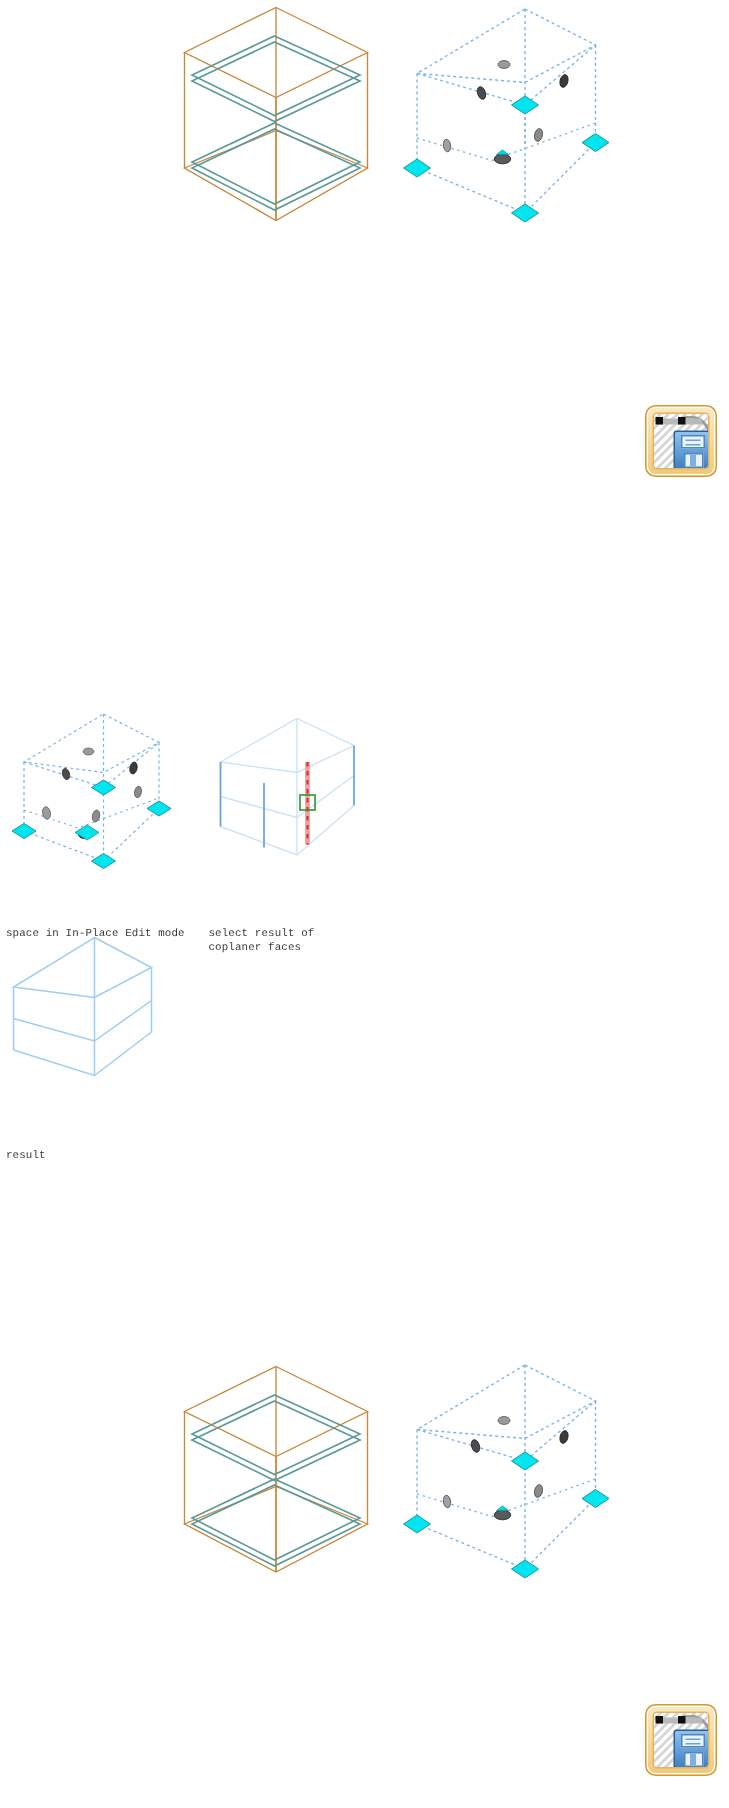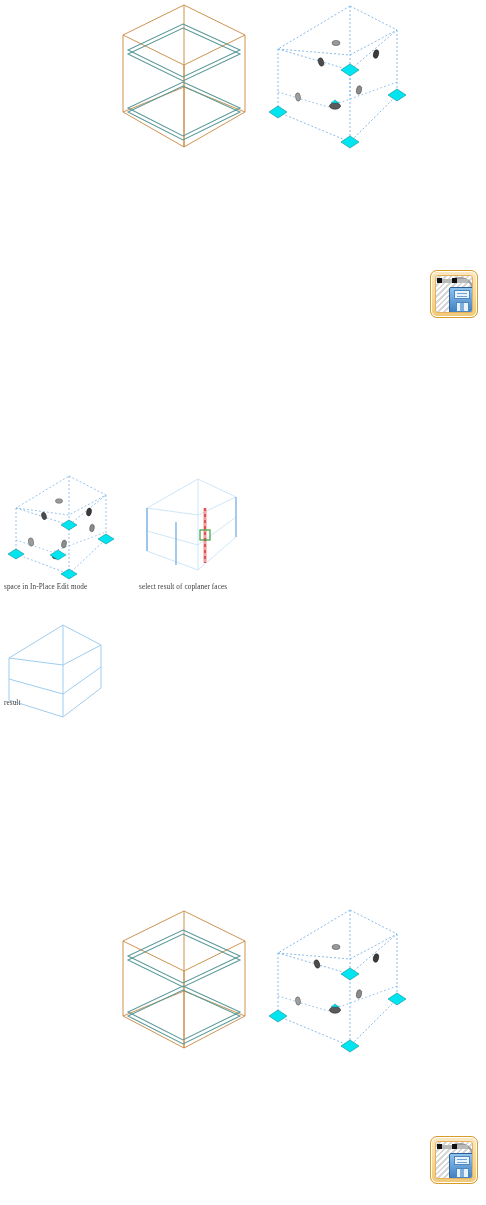--- a/index.html
+++ b/index.html
@@ -12,26 +12,27 @@
     height: 1205px;
     position: relative;
     font-family: "Liberation Sans", sans-serif;
     overflow: hidden;
   }
   .fig {
     position: absolute;
   }
   .caption {
     position: absolute;
-    font-family: Liberation Serif, serif;
+    font-family: Liberation Mono, monospace;
     font-size: 7.2px;
     line-height: 9px;
     color: #3a3a3a;
     letter-spacing: 0.1px;
     white-space: pre-line;
+    margin-top: 36px;
   }
   svg { display: block; overflow: visible; }
 
   
   .save-btn {
     position: absolute;
     width: 48px;
     height: 48px;
     border-radius: 7px;
     background: linear-gradient(#fbe9c4, #f0c978);
@@ -257,21 +258,21 @@
       <path d="M 59,3 L 97,23 L 59,43 L 5,36 Z"></path>
       <path d="M 5,36 L 5,78"></path>
       <path d="M 97,23 L 97,66"></path>
       <path d="M 59,3 L 59,43"></path>
       <path d="M 59,43 L 59,95"></path>
       <path d="M 5,78 L 59,95 L 97,66"></path>
       <path d="M 5,57 L 59,72 L 97,45"></path>
     </g>
   </svg>
 </div>
-<div class="caption" style="left:4px; top:699px; width:60px;">result</div>
+<div class="caption" style="left:4px; top:731px; width:60px;">result</div>
 
 <div class="fig" style="left:95px; top:898px; width:160px; height:152px;">
   <svg width="160" height="152" viewBox="0 0 160 152">
     <g stroke="#c8873c" stroke-width="0.9" fill="none">
       <path d="M 89,13 L 150,43 L 89,73 L 28,43 Z"></path>
       <path d="M 28,43 L 28,118"></path>
       <path d="M 150,43 L 150,118"></path>
       <path d="M 89,13 L 89,150"></path>
       <path d="M 89,73 L 89,150"></path>
       <path d="M 89,93 L 150,118 L 89,150 L 28,118 Z"></path>

